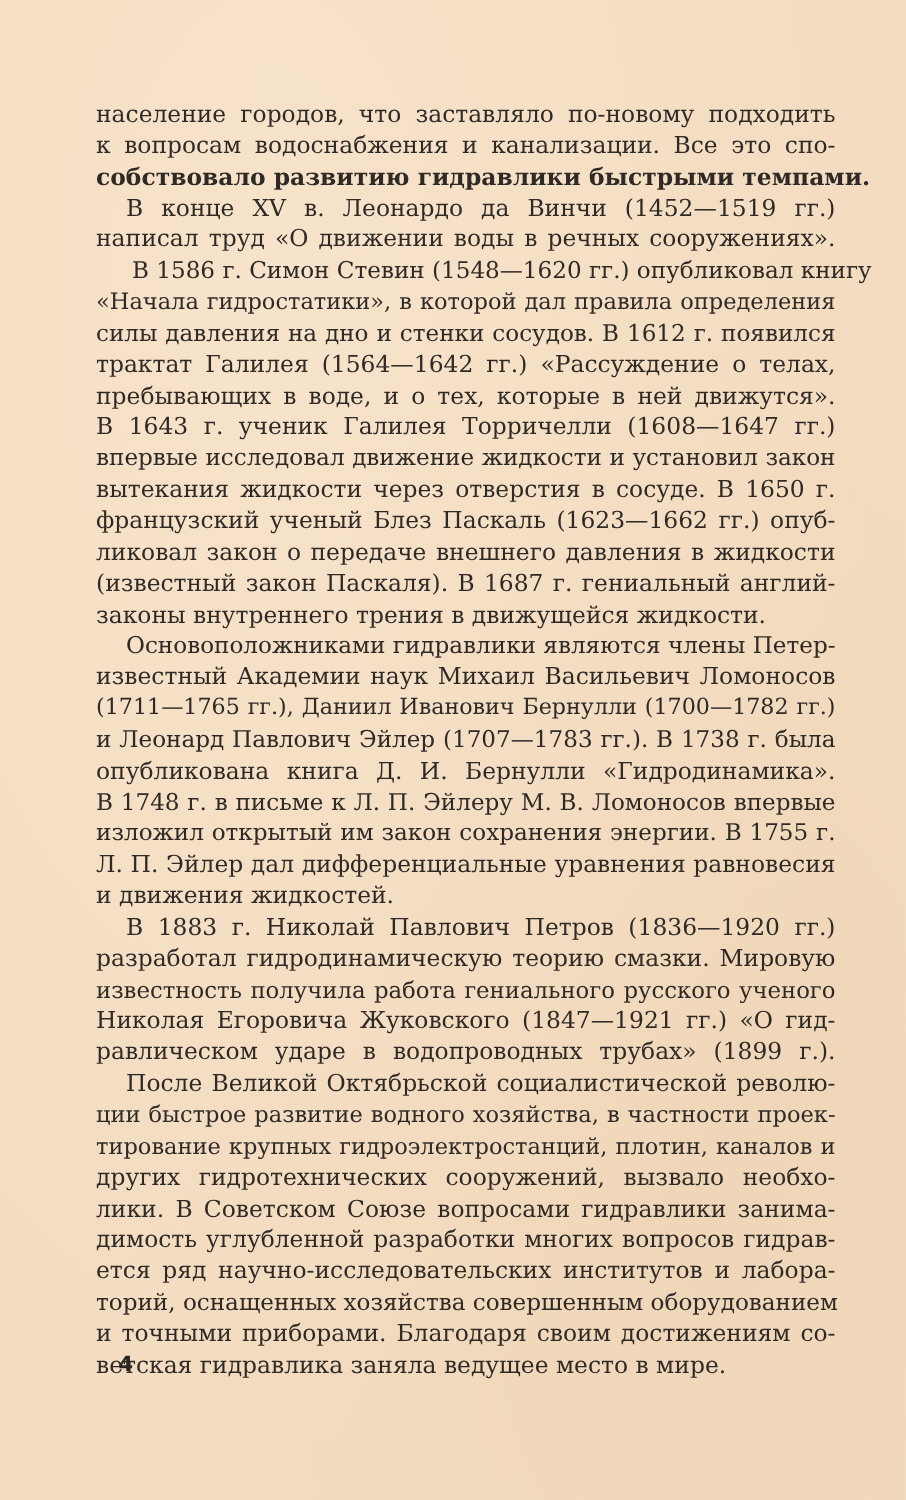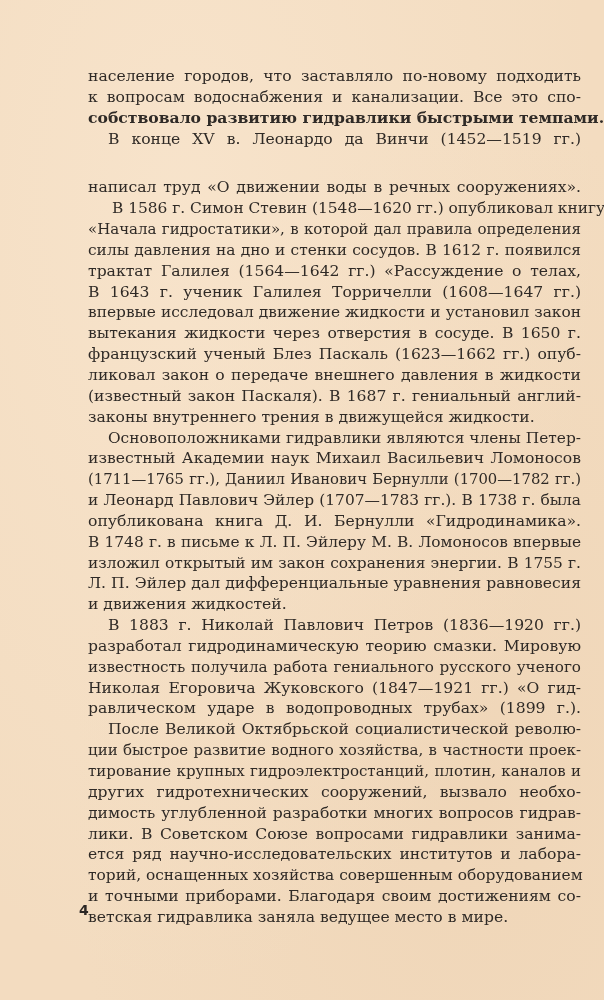--- a/index.html
+++ b/index.html
@@ -12,21 +12,21 @@
       background: #f3dcc0;
       background-image: radial-gradient(ellipse at 30% 20%, rgba(250,232,210,0.6), rgba(240,214,184,0) 70%),
                         radial-gradient(ellipse at 80% 80%, rgba(236,208,176,0.5), rgba(240,214,184,0) 60%);
       position: relative;
       overflow: hidden;
       font-family: "DejaVu Serif", "Liberation Serif", serif;
       color: #2f2a26;
     }
     .page-text {
       position: absolute;
-      left: 88px;
+      left: 64px;
       top: 66px;
       width: 493px;
     }
     .line {
       display: block;
       height: 20.85px;
       line-height: 20.85px;
       font-size: 15.6px;
       white-space: nowrap;
       text-align: justify;
@@ -50,25 +50,26 @@
     }
   </style>
 </head>
 <body>
 
 <div class="page-text" id="page-text">
     <span class="line" style="white-space: nowrap;">население городов, что заставляло по-новому подходить</span>
     <span class="line" style="white-space: nowrap;">к вопросам водоснабжения и канализации. Все это спо-</span>
     <span class="line last" style="white-space: nowrap; font-weight: bold;">собствовало развитию гидравлики быстрыми темпами.</span>
     <span class="line indent" style="white-space: nowrap;">В конце XV в. Леонардо да Винчи (1452—1519 гг.)</span>
-    <span class="line" style="white-space: nowrap; margin-top: 28px;">написал труд «О движении воды в речных сооружениях».</span>
+    <span class="line" style="white-space: nowrap;">написал труд «О движении воды в речных сооружениях».</span>
     <span class="line" style="white-space: nowrap; font-size: 15.4px; margin-left: 24px;">В 1586 г. Симон Стевин (1548—1620 гг.) опубликовал книгу</span>
     <span class="line" style="white-space: nowrap; font-size: 15px;">«Начала гидростатики», в которой дал правила определения</span>
     <span class="line" style="white-space: nowrap; font-size: 15.4px;">силы давления на дно и стенки сосудов. В 1612 г. появился</span>
     <span class="line" style="white-space: nowrap;">трактат Галилея (1564—1642 гг.) «Рассуждение о телах,</span>
+    <span class="line" style="white-space: nowrap;">пребывающих в воде, и о тех, которые в ней движутся».</span>
     <span class="line" style="white-space: nowrap;">В 1643 г. ученик Галилея Торричелли (1608—1647 гг.)</span>
     <span class="line" style="white-space: nowrap; font-size: 15.4px;">впервые исследовал движение жидкости и установил закон</span>
     <span class="line" style="white-space: nowrap;">вытекания жидкости через отверстия в сосуде. В 1650 г.</span>
     <span class="line" style="white-space: nowrap;">французский ученый Блез Паскаль (1623—1662 гг.) опуб-</span>
     <span class="line" style="white-space: nowrap;">ликовал закон о передаче внешнего давления в жидкости</span>
     <span class="line" style="white-space: nowrap;">(известный закон Паскаля). В 1687 г. гениальный англий-</span>
     <span class="line last" style="white-space: nowrap;">законы внутреннего трения в движущейся жидкости.</span>
     <span class="line indent" style="white-space: nowrap; font-size: 15.4px;">Основоположниками гидравлики являются члены Петер-</span>
     <span class="line" style="white-space: nowrap;">известный Академии наук Михаил Васильевич Ломоносов</span>
     <span class="line" style="white-space: nowrap; font-size: 14.8px;">(1711—1765 гг.), Даниил Иванович Бернулли (1700—1782 гг.)</span>
@@ -80,21 +81,21 @@
     <span class="line last" style="white-space: nowrap;">и движения жидкостей.</span>
     <span class="line indent" style="white-space: nowrap;">В 1883 г. Николай Павлович Петров (1836—1920 гг.)</span>
     <span class="line" style="white-space: nowrap;">разработал гидродинамическую теорию смазки. Мировую</span>
     <span class="line" style="white-space: nowrap; font-size: 15.2px;">известность получила работа гениального русского ученого</span>
     <span class="line" style="white-space: nowrap;">Николая Егоровича Жуковского (1847—1921 гг.) «О гид-</span>
     <span class="line" style="white-space: nowrap;">равлическом ударе в водопроводных трубах» (1899 г.).</span>
     <span class="line indent" style="white-space: nowrap;">После Великой Октябрьской социалистической револю-</span>
     <span class="line" style="white-space: nowrap; font-size: 15px;">ции быстрое развитие водного хозяйства, в частности проек-</span>
     <span class="line" style="white-space: nowrap; font-size: 15px;">тирование крупных гидроэлектростанций, плотин, каналов и</span>
     <span class="line" style="white-space: nowrap;">других гидротехнических сооружений, вызвало необхо-</span>
+    <span class="line" style="white-space: nowrap;">лики. В Советском Союзе вопросами гидравлики занима-</span>
     <span class="line" style="white-space: nowrap;">димость углубленной разработки многих вопросов гидрав-</span>
-    <span class="line" style="white-space: nowrap;">лики. В Советском Союзе вопросами гидравлики занима-</span>
     <span class="line" style="white-space: nowrap;">ется ряд научно-исследовательских институтов и лабора-</span>
     <span class="line" style="white-space: nowrap; font-size: 15.4px;">торий, оснащенных хозяйства совершенным оборудованием</span>
     <span class="line" style="white-space: nowrap;">и точными приборами. Благодаря своим достижениям со-</span>
     <span class="line last" style="white-space: nowrap;">ветская гидравлика заняла ведущее место в мире.</span>
   </div>
 
 <div class="page-number">4</div>
 
 </body></html>

